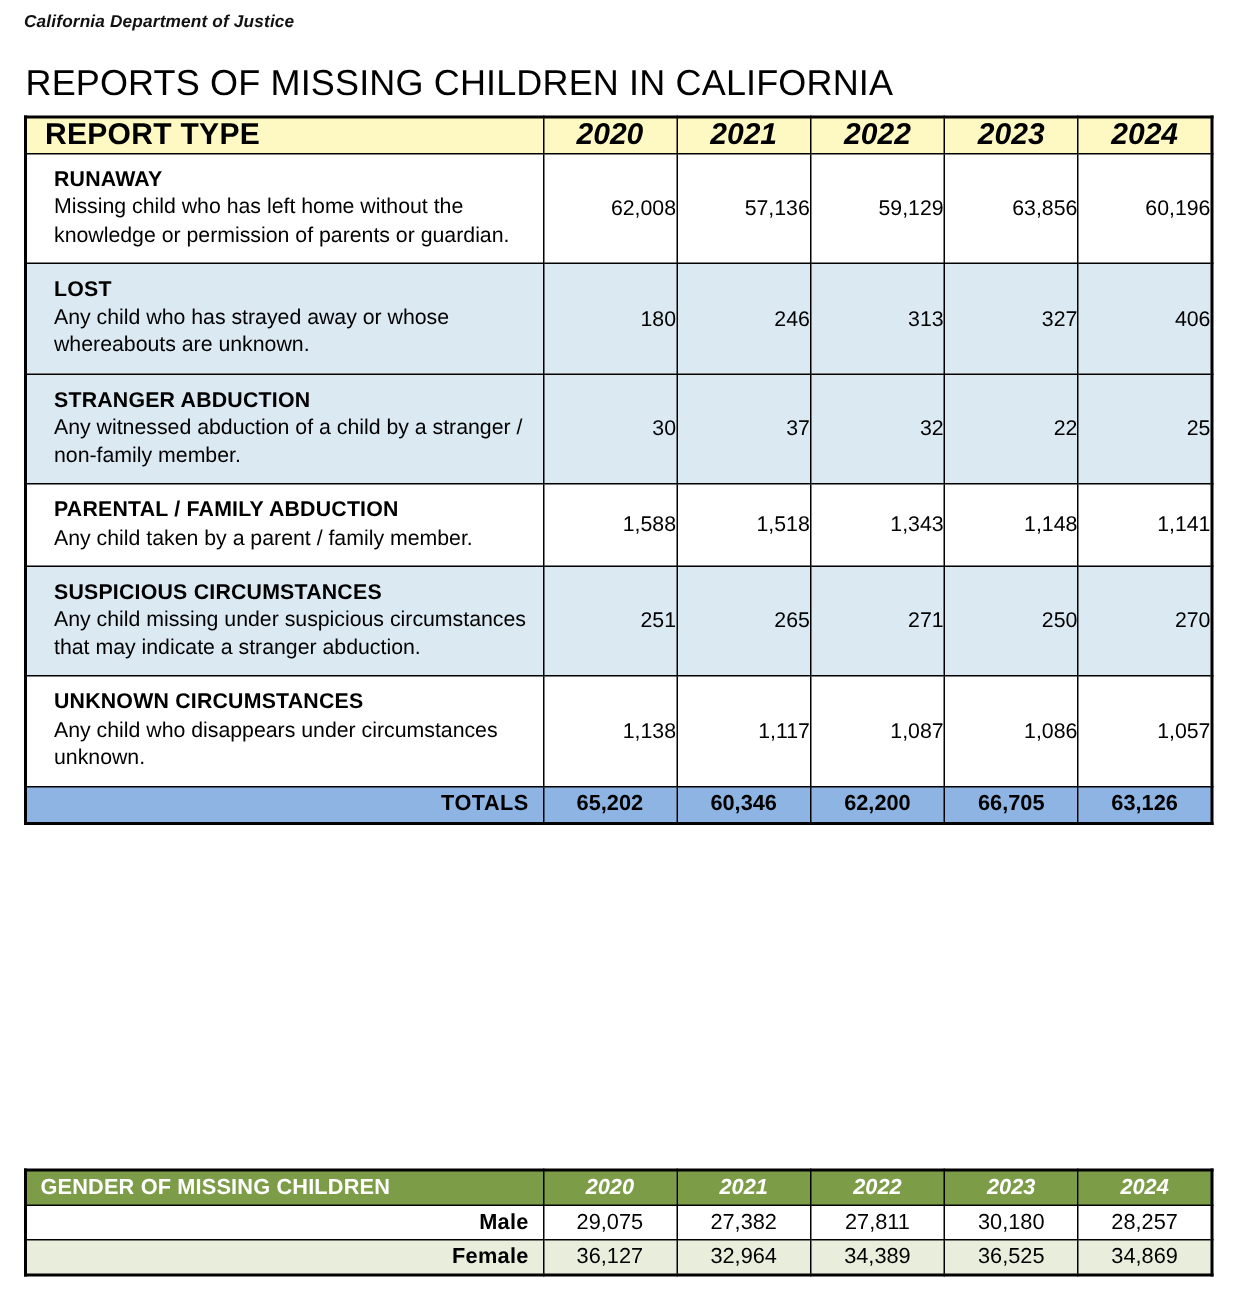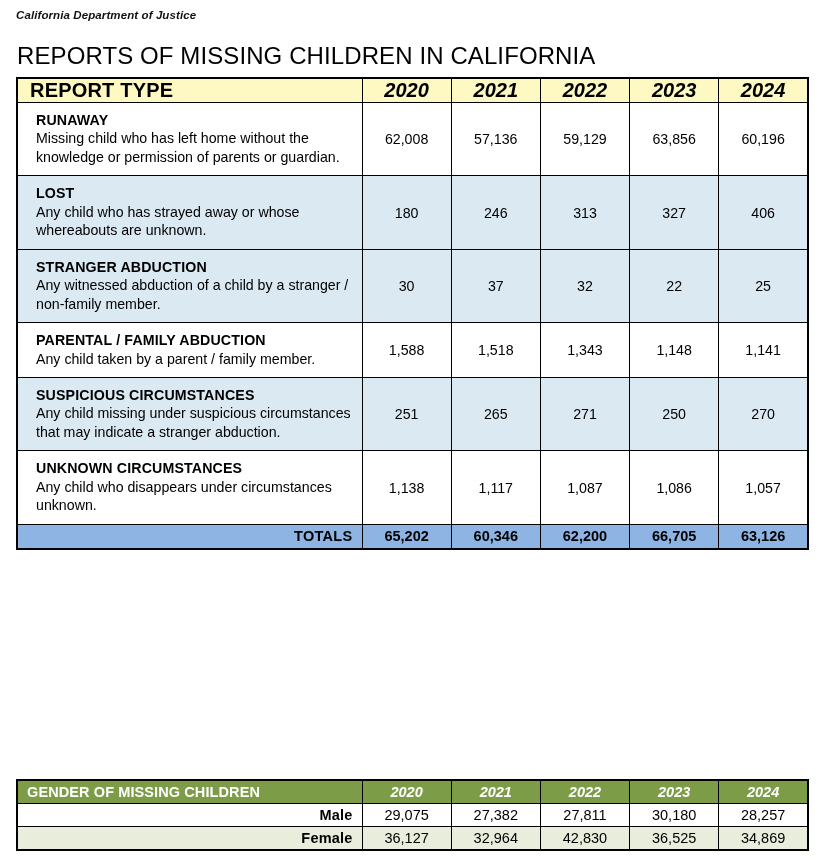--- a/index.html
+++ b/index.html
@@ -95,21 +95,21 @@
   .type-name {
     font-weight: bold;
     display: block;
     letter-spacing: .15px;
   }
   .type-desc {
     font-weight: normal;
     display: block;
   }
   .num-cell {
-    text-align: center;
+    text-align: right;
     font-size: 14.2px;
     font-weight: normal;
   }
 
   tr.shade .type-cell,
   tr.shade .num-cell { background: #DBE9F2; }
   tr.plain .type-cell,
   tr.plain .num-cell { background: #ffffff; }
 
   .totals-row td {
@@ -307,20 +307,20 @@
         <td class="g-val">29,075</td>
         <td class="g-val">27,382</td>
         <td class="g-val">27,811</td>
         <td class="g-val">30,180</td>
         <td class="g-val">28,257</td>
       </tr>
       <tr class="g-shade">
         <td class="g-label">Female</td>
         <td class="g-val">36,127</td>
         <td class="g-val">32,964</td>
-        <td class="g-val">42,830</td>
+        <td class="g-val">34,389</td>
         <td class="g-val">36,525</td>
         <td class="g-val">34,869</td>
       </tr>
     </tbody>
   </table>
 
 </div>
 
 </body></html>

